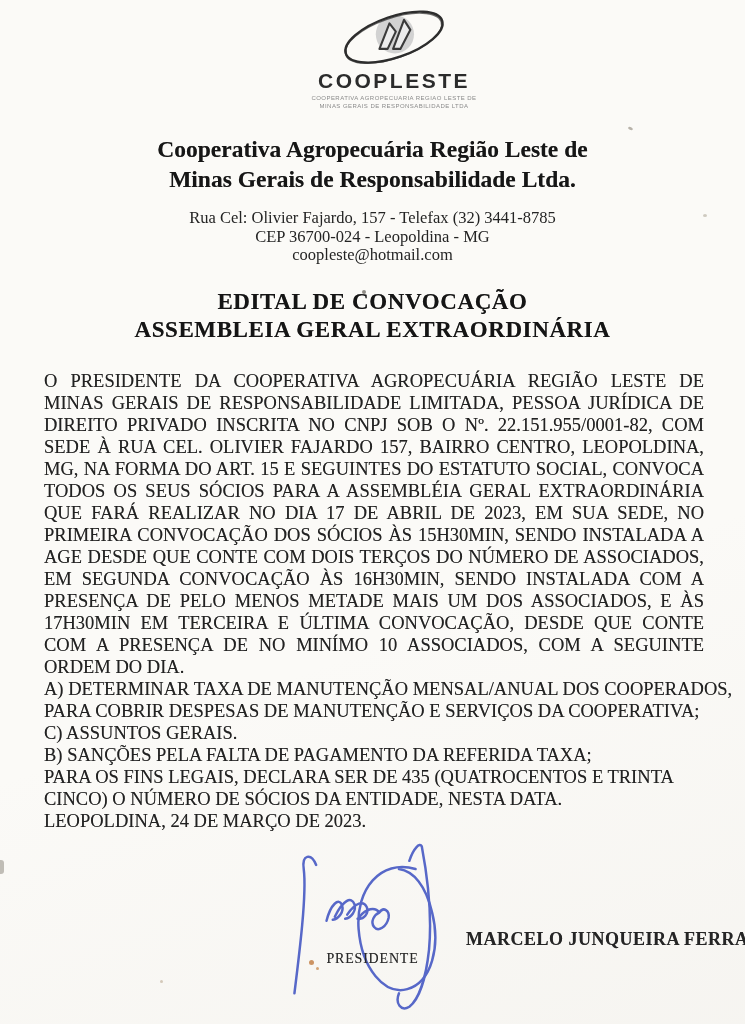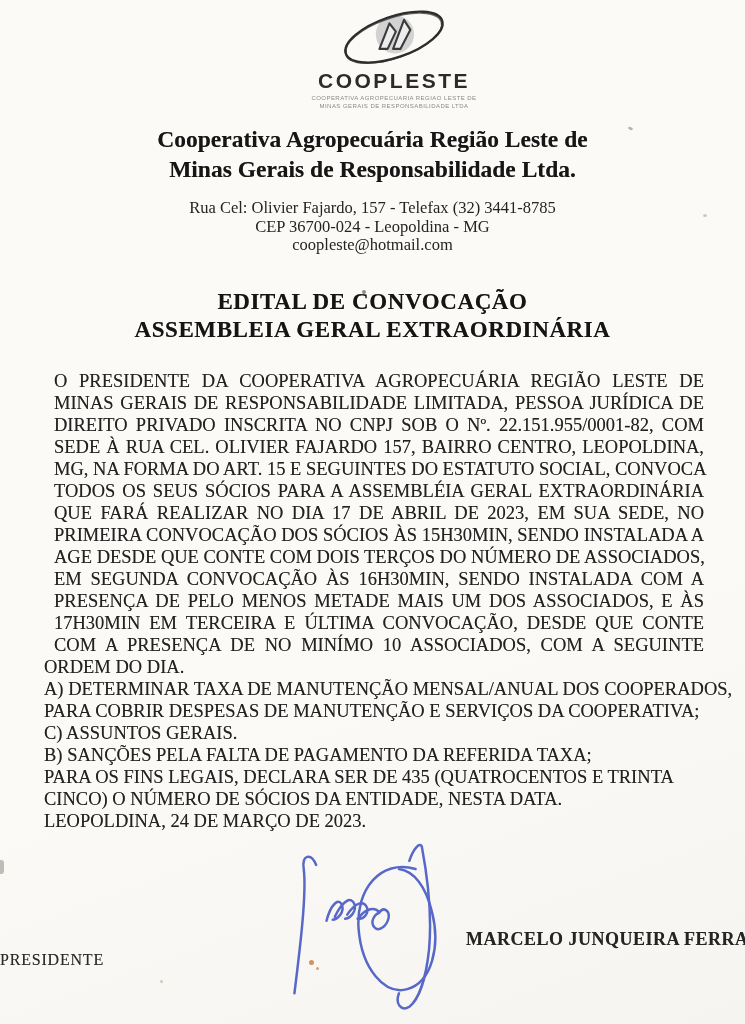--- a/index.html
+++ b/index.html
@@ -36,21 +36,21 @@
   .logo-sub {
     font-family: "Liberation Sans", sans-serif;
     font-size: 6px;
     line-height: 7.5px;
     letter-spacing: 0.45px;
     color: #8a8a8a;
     margin-top: 2px;
   }
 
   
-  .company-block { position: absolute; top: 124px; left: 0; width: 100%; text-align: center; }
+  .company-block { position: absolute; top: 134px; left: 0; width: 100%; text-align: center; }
   .company-line {
     font-weight: bold;
     font-size: 23.5px;
     line-height: 30px;
     color: #161616;
     text-shadow: 0 0 0.5px rgba(0,0,0,0.45);
   }
   .addr-line { font-size: 16.5px; line-height: 18.5px; color: #242424; }
   .addr-block { margin-top: 15px; }
   .email-line { }
@@ -73,33 +73,33 @@
     left: 44px;
     width: 660px;
   }
   .body-line {
     font-size: 18.5px;
     line-height: 22px;
     white-space: nowrap;
     color: #222;
     text-shadow: 0 0 0.4px rgba(0,0,0,0.4);
   }
-  .body-line.justified { text-align: justify; text-align-last: justify; margin-left: 10px; }
+  .body-line.justified { text-align: justify; text-align-last: justify; }
 
   
   .signature-art { position: absolute; top: 838px; left: 276px; width: 188px; height: 176px; }
   .sign-name {
     position: absolute; top: 929px; left: 16px; width: 100%;
     text-align: right; font-size: 18px; letter-spacing: 0.5px; color: #252525;
     text-shadow: 0 0 0.4px rgba(0,0,0,0.4);
     font-weight: bold;
   }
   .sign-role {
     position: absolute; top: 951px; left: 0; width: 100%;
-    text-align: left; font-size: 16px; letter-spacing: 0.8px; color: #2a2a2a;
+    text-align: center; font-size: 14px; letter-spacing: 0.8px; color: #2a2a2a;
     text-shadow: 0 0 0.4px rgba(0,0,0,0.4);
   }
 
   
   .speck { position: absolute; border-radius: 50%; }
   .speck-1 { top: 214px; left: 703px; width: 4px; height: 3px; background: #cfcac0; }
   .speck-2 { top: 127px; left: 628px; width: 5px; height: 3px; background: #b8b3aa; transform: rotate(25deg); }
   .speck-3 { top: 290px; left: 362px; width: 4px; height: 4px; background: #8f8c86; }
   .speck-4 { top: 960px; left: 309px; width: 5px; height: 5px; background: #c07a3e; opacity: 0.8; }
   .speck-5 { top: 967px; left: 316px; width: 3px; height: 3px; background: #c98f55; opacity: 0.8; }

